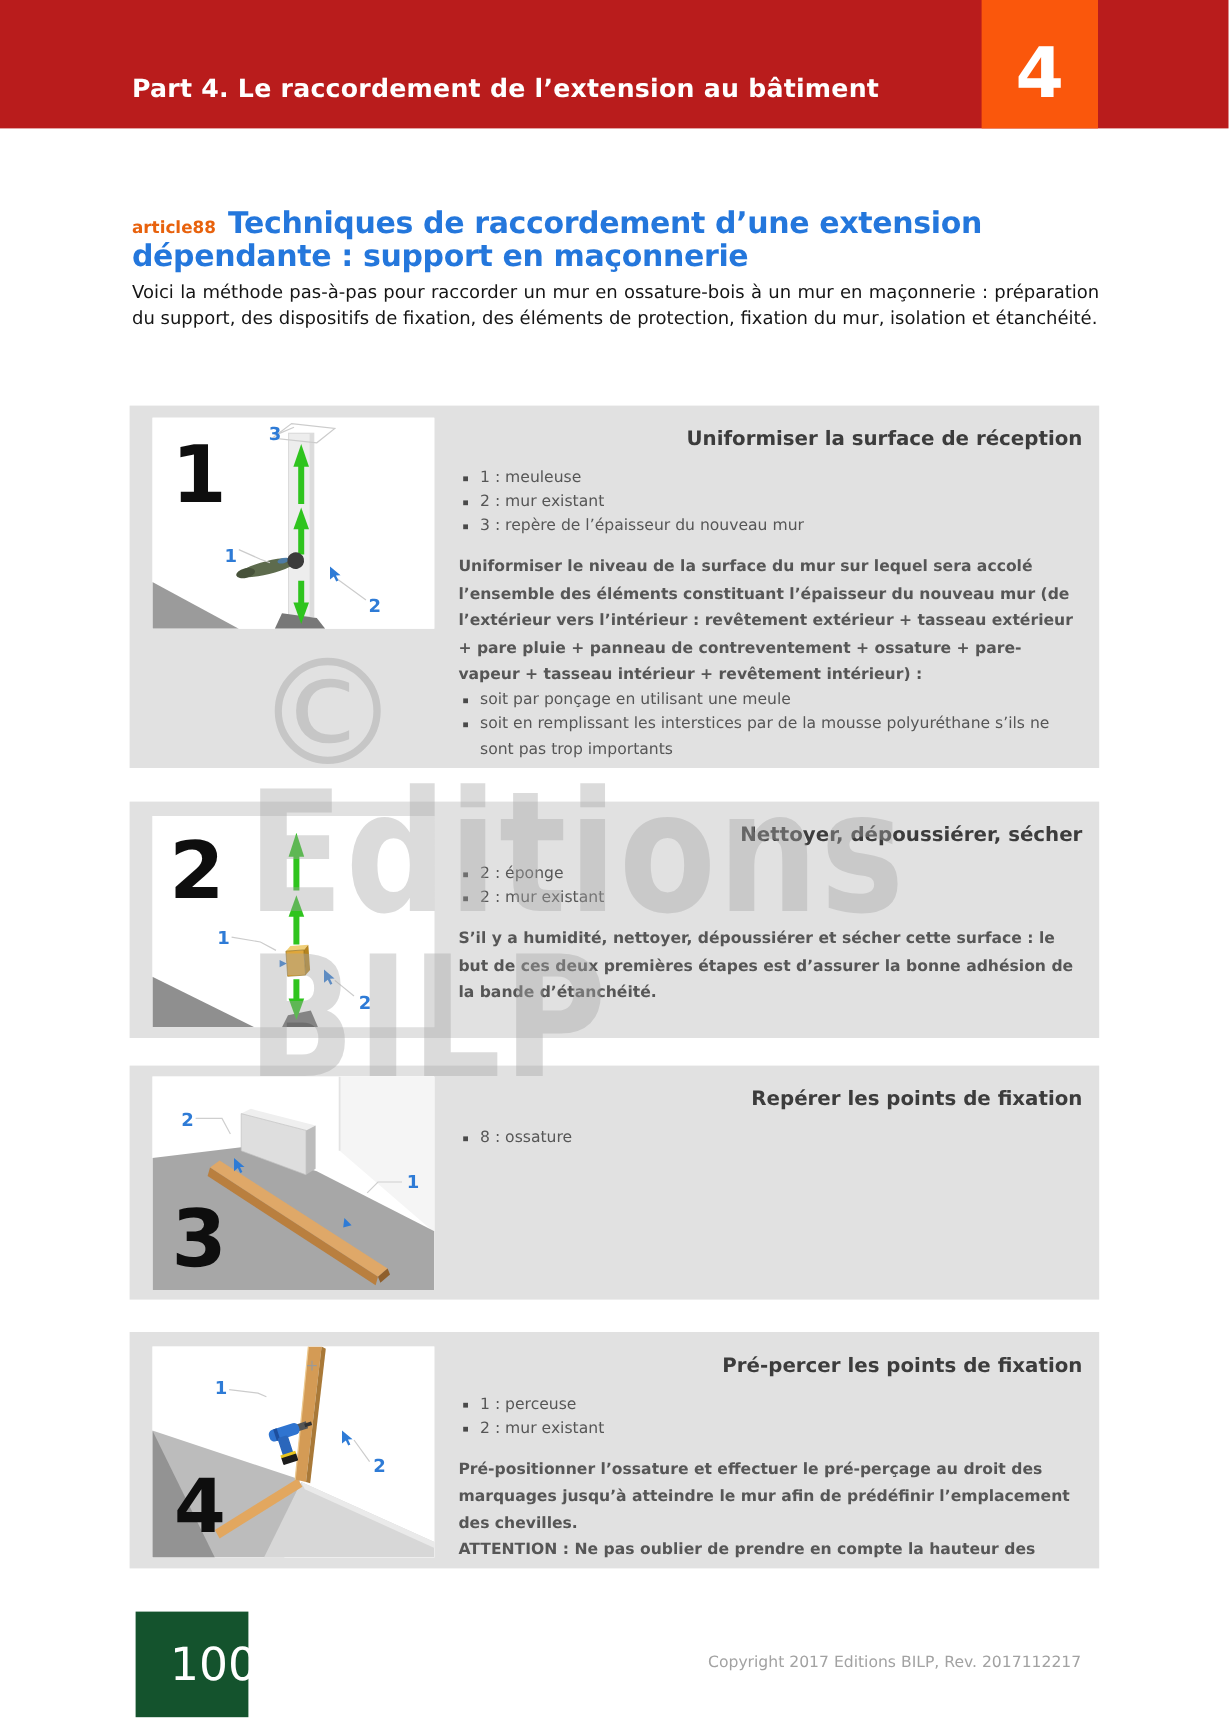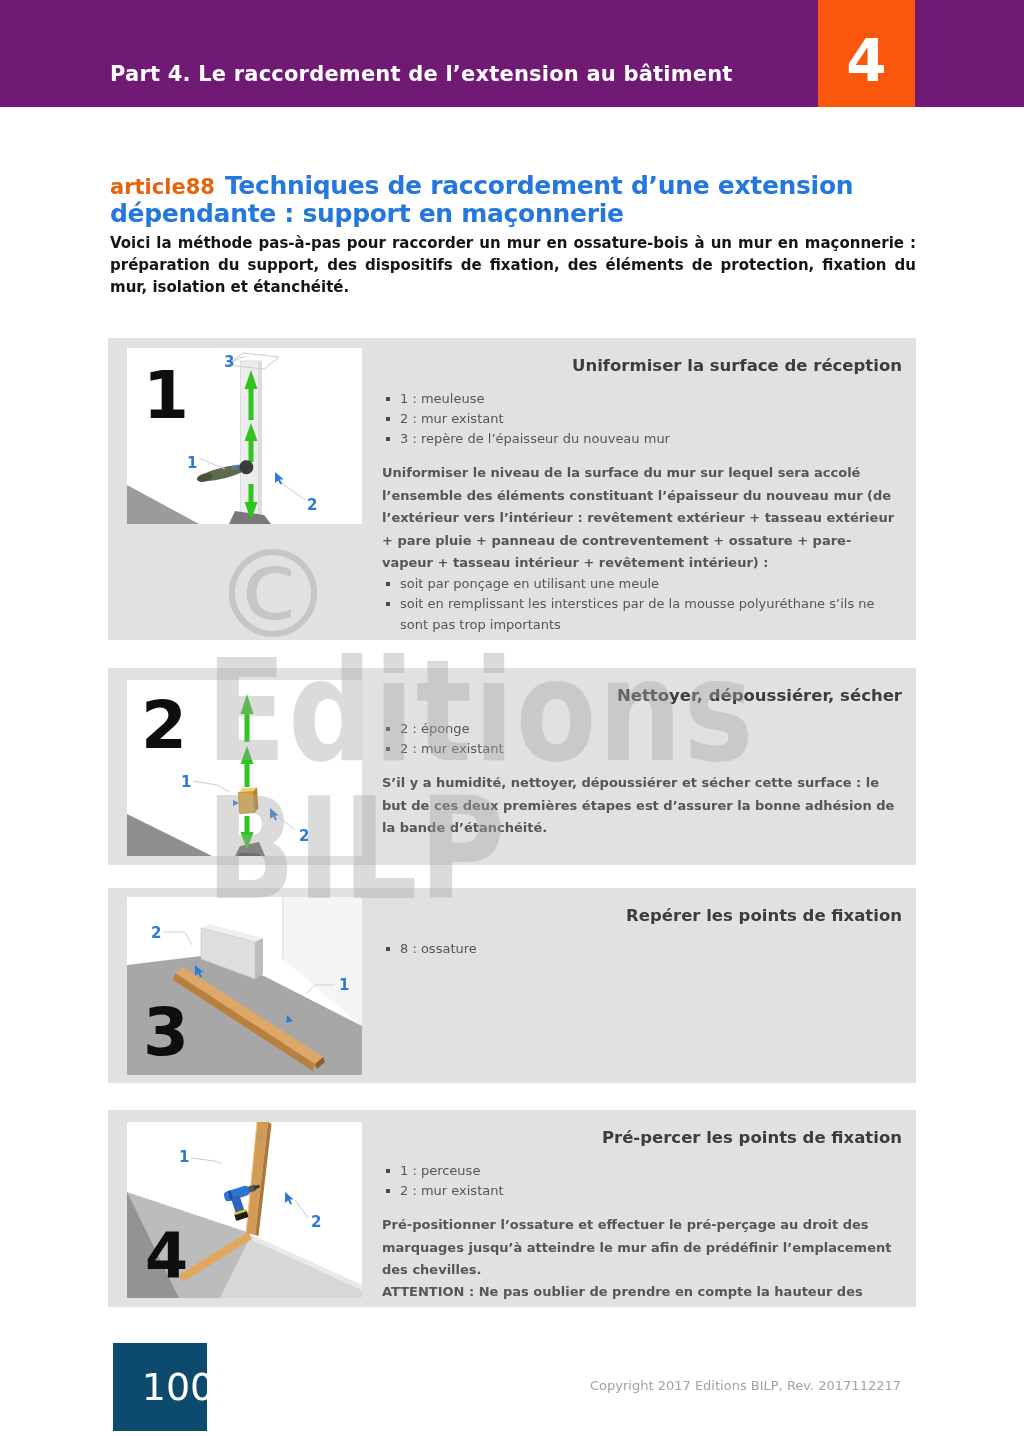--- a/index.html
+++ b/index.html
@@ -3,31 +3,31 @@
 <meta charset="utf-8">
 <style>
   * { margin:0; padding:0; box-sizing:border-box; }
   html,body { background:#ffffff; }
   body { font-family:"DejaVu Sans", "Liberation Sans", sans-serif; }
   #page {
     position:relative; width:1024px; height:1436px; background:#ffffff;
     overflow:hidden; margin:0 auto;
   }
   
-  .header-bar { position:absolute; left:0; top:0; width:1024px; height:107px; background:#701a75; }
+  .header-bar { position:absolute; left:0; top:0; width:1024px; height:107px; background:#b91c1c; }
   .header-title { position:absolute; left:110px; top:62px; color:#ffffff; font-size:21px; font-weight:bold; letter-spacing:.2px; }
   .chapter-box { position:absolute; left:818px; top:0; width:97px; height:107px; background:#FA570C;
                  display:flex; align-items:center; justify-content:center; }
   .chapter-num { color:#ffffff; font-size:58px; font-weight:bold; padding-top:14px; }
   
   .article-head { position:absolute; left:110px; top:172px; width:808px; }
-  .article-tag { color:#E8620D; font-size:21px; font-weight:bold; margin-right:10px; }
+  .article-tag { color:#E8620D; font-size:14px; font-weight:bold; margin-right:10px; }
   .article-title { color:#2477DC; font-size:25px; font-weight:bold; line-height:1.12; letter-spacing:-0.3px; display:inline; }
   .intro { position:absolute; left:110px; top:233px; width:806px; color:#151515;
-           font-size:15px; font-weight:bold; line-height:1.45; text-align:justify; }
+           font-size:15px; font-weight:normal; line-height:1.45; text-align:justify; }
   
   .step { position:absolute; left:108px; width:808px; background:#E1E1E1; overflow:hidden; }
   #step-1 { top:338px; height:302px; }
   #step-2 { top:668px; height:197px; }
   #step-3 { top:888px; height:195px; }
   #step-4 { top:1110px; height:197px; }
   .fig { position:absolute; left:19px; background:#ffffff; }
   #step-1 .fig { top:10px; } #step-2 .fig { top:12px; }
   #step-3 .fig { top:9px; }  #step-4 .fig { top:12px; }
   .step-body { position:absolute; left:274px; top:18px; width:520px; color:#565656; }
@@ -41,21 +41,21 @@
   
   svg text.numeral { font-family:"DejaVu Sans", sans-serif; font-weight:bold; fill:#0e0e0e; }
   svg text.figlabel { font-family:"DejaVu Sans", sans-serif; font-weight:bold; fill:#2E7BD6; font-size:15px; }
   
   .wm { position:absolute; z-index:60; pointer-events:none; color:#a6a6a6; opacity:.40;
         font-weight:bold; font-family:"DejaVu Sans", sans-serif; white-space:nowrap; }
   #wm-copy { left:212px; top:524px; font-size:122px; font-weight:normal; opacity:.45; }
   #wm-line1 { left:206px; top:630px; font-size:140px; transform:scaleX(.84); transform-origin:left top; letter-spacing:2px; }
   #wm-line2 { left:206px; top:768px; font-size:140px; transform:scaleX(.84); transform-origin:left top; letter-spacing:2px; }
   
-  .page-num-box { position:absolute; left:113px; top:1343px; width:94px; height:88px; background:#0c4a6e;
+  .page-num-box { position:absolute; left:113px; top:1343px; width:94px; height:88px; background:#14532d;
                   display:flex; align-items:center; justify-content:center;padding-left:36px; }
   .page-num { color:#ffffff; font-size:38px; }
   .copyright { position:absolute; right:123px; top:1378px; font-size:13px; color:#A2A2A2; }
 </style>
 </head>
 <body>
 
 <div id="page">
 
   <div class="header-bar">

